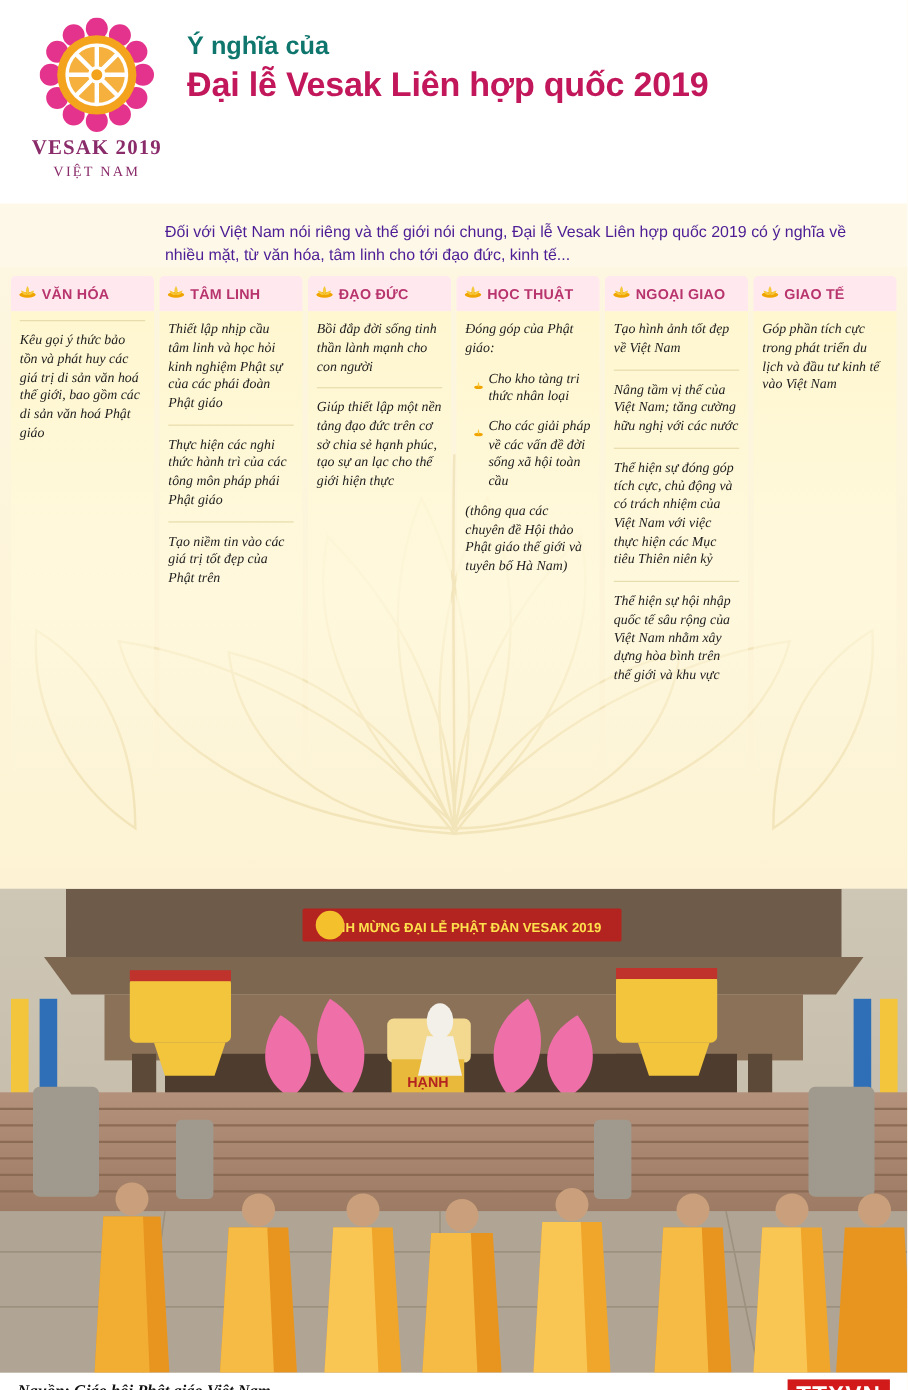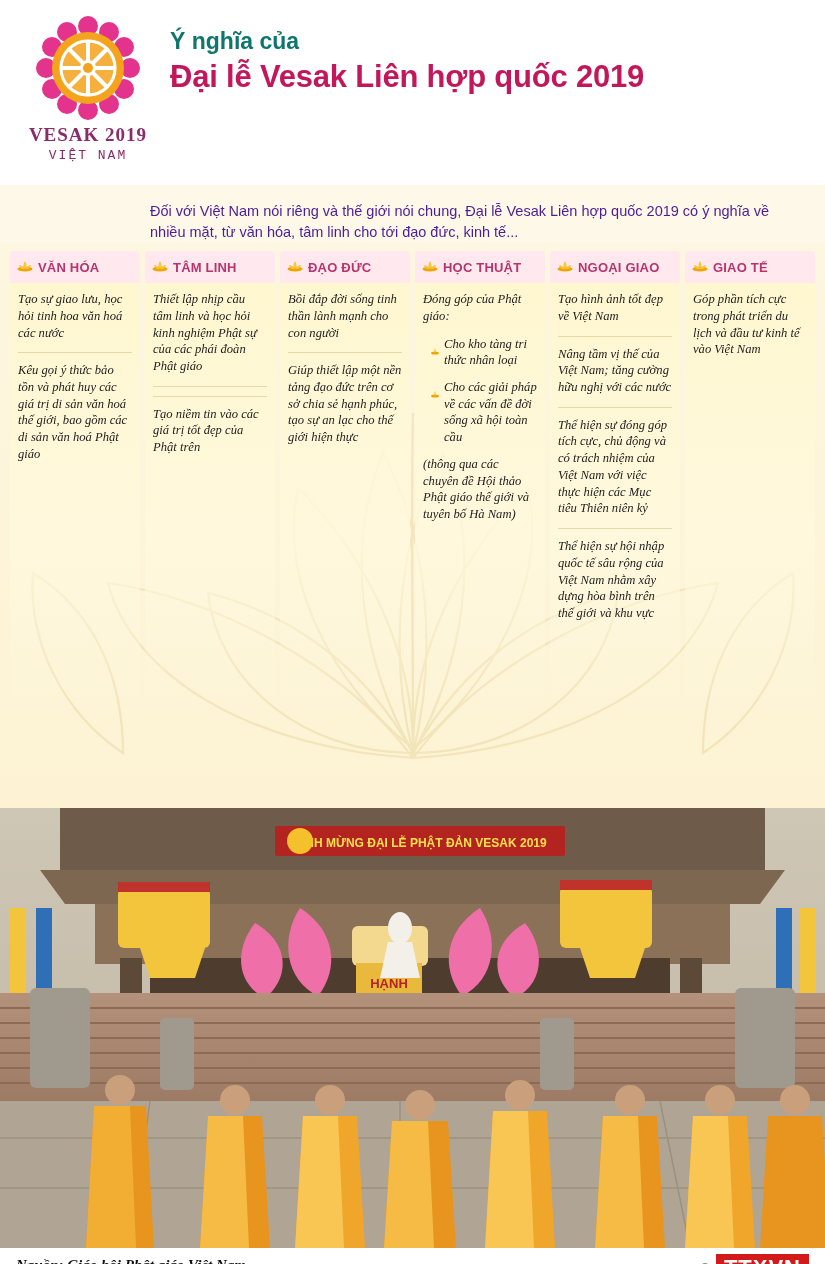--- a/index.html
+++ b/index.html
@@ -38,21 +38,21 @@
   }
   .logo-text1 {
     margin-top: 4px;
     font-family: "Liberation Serif", serif;
     font-size: 19px;
     font-weight: bold;
     color: #8a2b6a;
     letter-spacing: 1px;
   }
   .logo-text2 {
-    font-family: Liberation Mono, monospace;
+    font-family: Liberation Serif, serif;
     font-size: 13px;
     color: #8a2b6a;
     letter-spacing: 2px;
     margin-top: 2px;
   }
   .title-block {
     flex: 1;
     padding-left: 12px;
     padding-top: 18px;
   }
@@ -274,21 +274,20 @@
                   <ellipse cx="8" cy="9" rx="7.5" ry="2.6"></ellipse>
                   <path d="M8 1 C6 4 6 7 8 9 C10 7 10 4 8 1Z" fill="#f6c83c"></path>
                   <path d="M2 5 C4 5 6.5 7 8 9 C5 9.6 2.6 7.8 2 5Z" fill="#f6c83c"></path>
                   <path d="M14 5 C12 5 9.5 7 8 9 C11 9.6 13.4 7.8 14 5Z" fill="#f6c83c"></path>
                 </g>
               </svg>
           </span>
           <span class="col-head-title">VĂN HÓA</span>
         </div>
         <div class="col-body">
-          <p>Tạo sự giao lưu, học hỏi tinh hoa văn hoá các nước</p>
           <div class="divider"></div>
           <p>Kêu gọi ý thức bảo tồn và phát huy các giá trị di sản văn hoá thế giới, bao gồm các di sản văn hoá Phật giáo</p>
         </div>
       </div>
 
       <div class="col">
         <div class="col-head" style="background:#ffe9ef;">
           <span class="lotus-icon">
             <svg width="16" height="12" viewBox="0 0 16 12">
                 <g fill="#f0a400">
@@ -297,20 +296,21 @@
                   <path d="M2 5 C4 5 6.5 7 8 9 C5 9.6 2.6 7.8 2 5Z" fill="#f6c83c"></path>
                   <path d="M14 5 C12 5 9.5 7 8 9 C11 9.6 13.4 7.8 14 5Z" fill="#f6c83c"></path>
                 </g>
               </svg>
           </span>
           <span class="col-head-title">TÂM LINH</span>
         </div>
         <div class="col-body">
           <p>Thiết lập nhịp cầu tâm linh và học hỏi kinh nghiệm Phật sự của các phái đoàn Phật giáo</p>
           <div class="divider"></div>
+          <p>Thực hiện các nghi thức hành trì của các tông môn pháp phái Phật giáo</p>
           <div class="divider"></div>
           <p>Tạo niềm tin vào các giá trị tốt đẹp của Phật trên</p>
         </div>
       </div>
 
       <div class="col">
         <div class="col-head" style="background:#ffe9ef;">
           <span class="lotus-icon">
             <svg width="16" height="12" viewBox="0 0 16 12">
                 <g fill="#f0a400">

